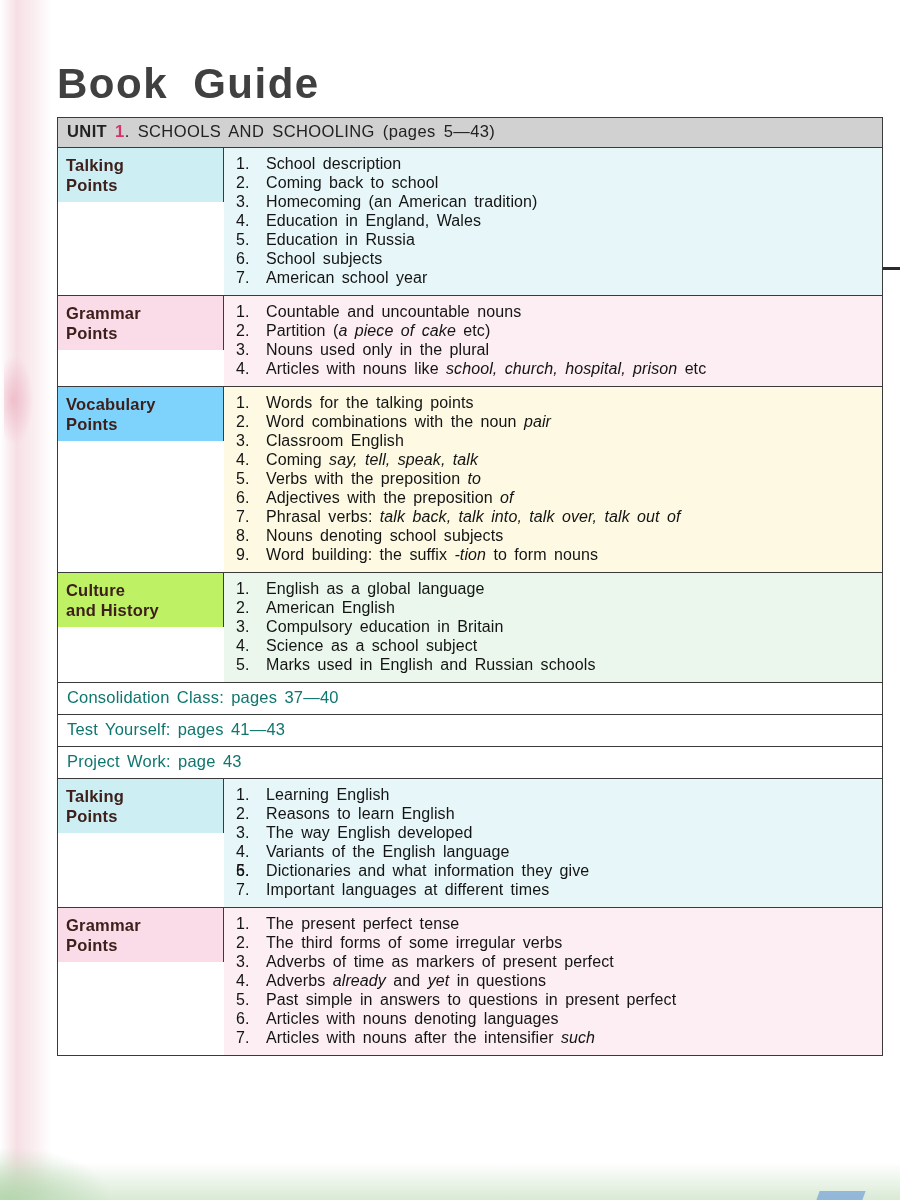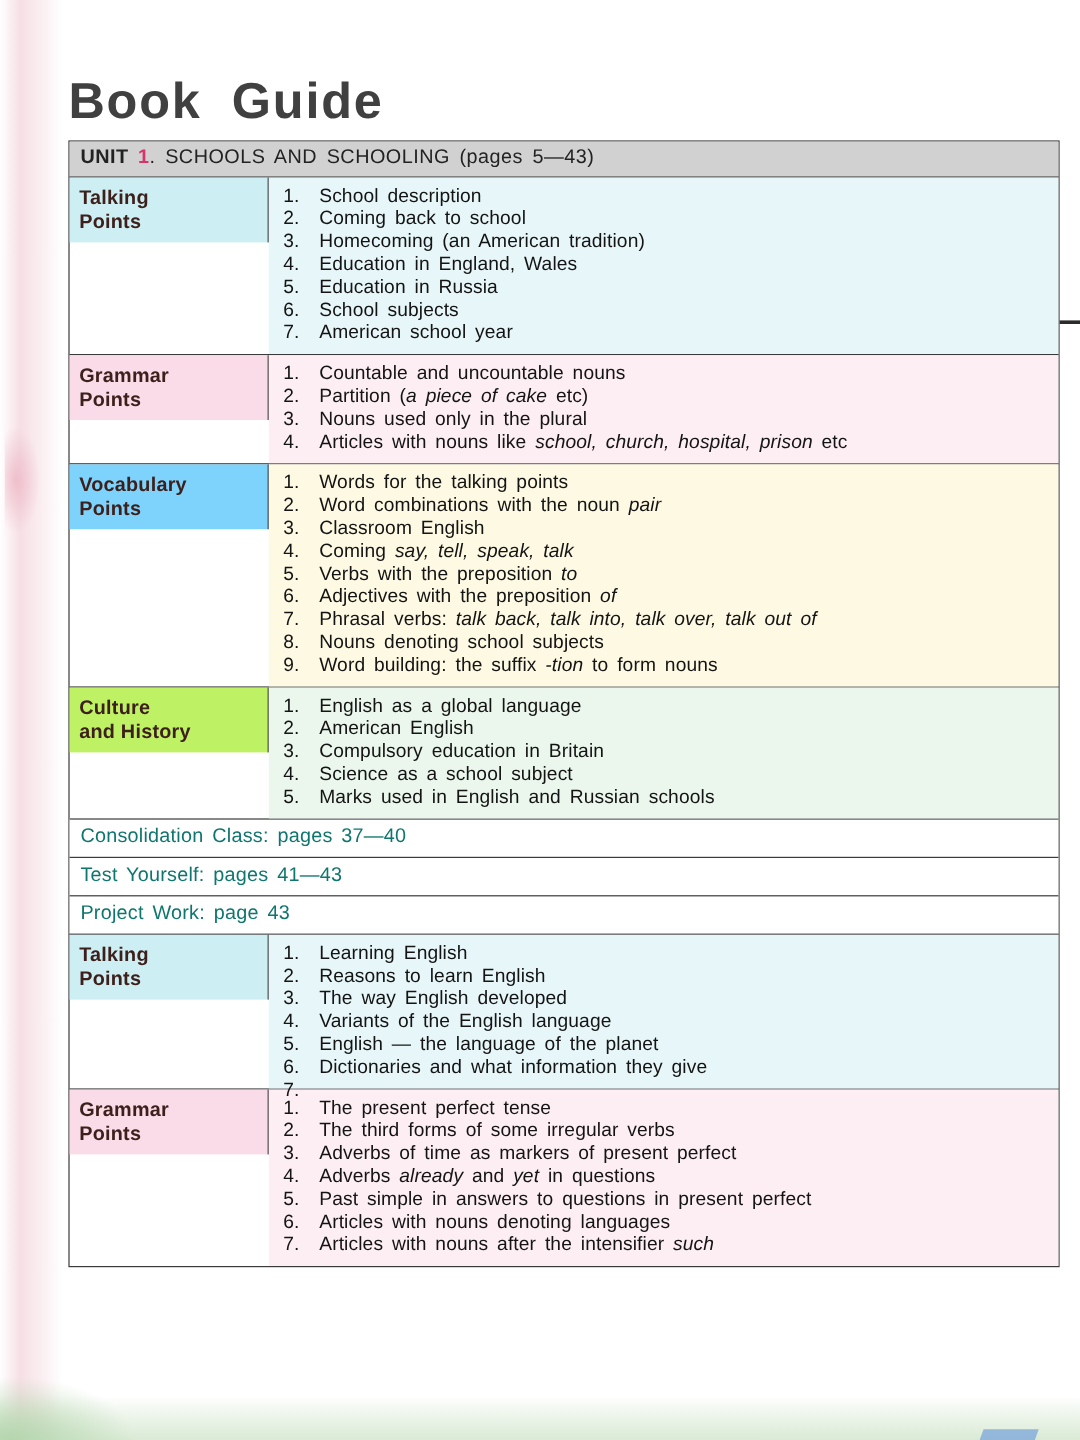--- a/index.html
+++ b/index.html
@@ -174,23 +174,23 @@
       <div class="label-cell" style="background: rgb(205, 238, 242);">
         <div>Talking</div>
         <div>Points</div>
       </div>
       <div class="body-cell" style="background: rgb(231, 246, 249);">
         <ol>
           <li><span class="num">1.</span><span>Learning English</span></li>
           <li><span class="num">2.</span><span>Reasons to learn English</span></li>
           <li><span class="num">3.</span><span>The way English developed</span></li>
           <li><span class="num">4.</span><span>Variants of the English language</span></li>
-          <li><span class="num">5.</span><span>English — the language of the planet</span></li>
+          <li><span class="num">5.</span></li>
           <li><span class="num">6.</span><span>Dictionaries and what information they give</span></li>
-          <li><span class="num">7.</span></li>
+          <li><span class="num">7.</span><span>Important languages at different times</span></li>
         </ol>
       </div>
     </div>
     <div class="section-row">
       <div class="label-cell" style="background: rgb(249, 220, 232);">
         <div>Grammar</div>
         <div>Points</div>
       </div>
       <div class="body-cell" style="background: rgb(252, 238, 243);">
         <ol>

